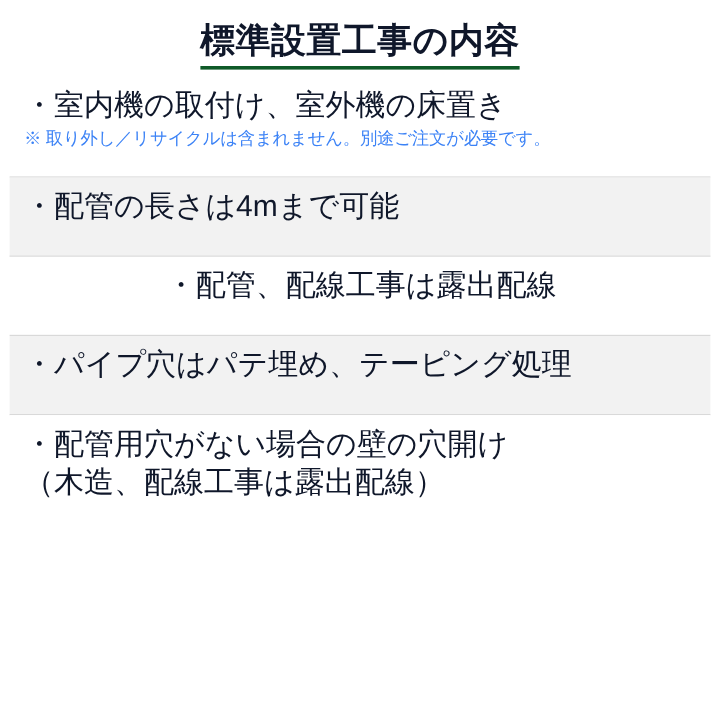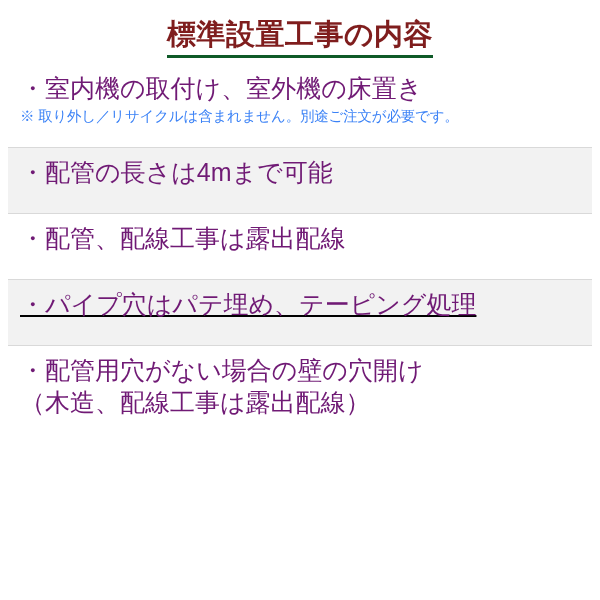--- a/index.html
+++ b/index.html
@@ -23,21 +23,21 @@
   }
   .title-wrap {
     text-align: center;
     padding-top: 17px;
     padding-bottom: 6px;
   }
   .title {
     display: inline-block;
     font-size: 29px;
     font-weight: bold;
-    color: #7f1d1d;
+    color: #0f172a;
     letter-spacing: 0.5px;
     border-bottom: 3px solid #0f5a28;
     padding-bottom: 3px;
     line-height: 1.2;
   }
   .list {
     padding: 0 8px;
     box-sizing: border-box;
   }
   .row {
@@ -47,36 +47,36 @@
     background: #ffffff;
   }
   .row.alt {
     background: #f2f2f2;
   }
   .row:last-child {
     border-bottom: none;
   }
   .item-main {
     font-size: 25px;
-    color: #701a75;
+    color: #0f172a;
     line-height: 1.28;
     letter-spacing: 0px;
     white-space: pre-line;
   }
   .item-note {
     margin-top: 3px;
     font-size: 14.5px;
     color: #3b82f6;
     line-height: 1.3;
     letter-spacing: -0.2px;
   }
   .r1 { min-height: 84px; }
   .r2 { min-height: 66px; }
-  .r3 { min-height: 66px; }
-  .r4 { min-height: 66px; text-decoration: underline; }
+  .r3 { min-height: 66px; text-align: center; }
+  .r4 { min-height: 66px; }
   .r5 { min-height: 106px; }
   .r6 { min-height: 70px; }
 </style>
 </head>
 <body>
 
 <div class="page">
 
   <div class="title-wrap">
     <div class="title">標準設置工事の内容</div>

